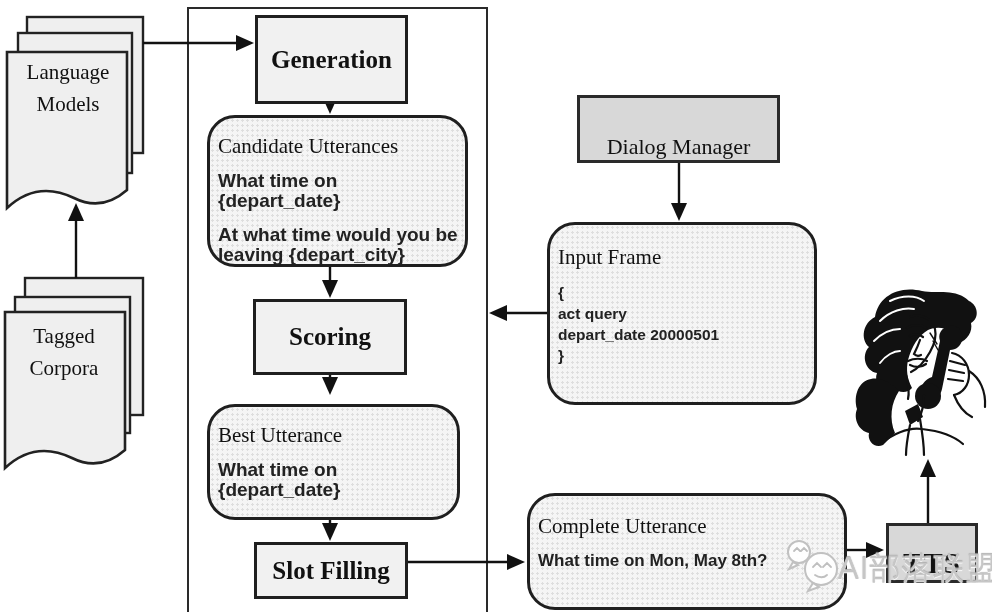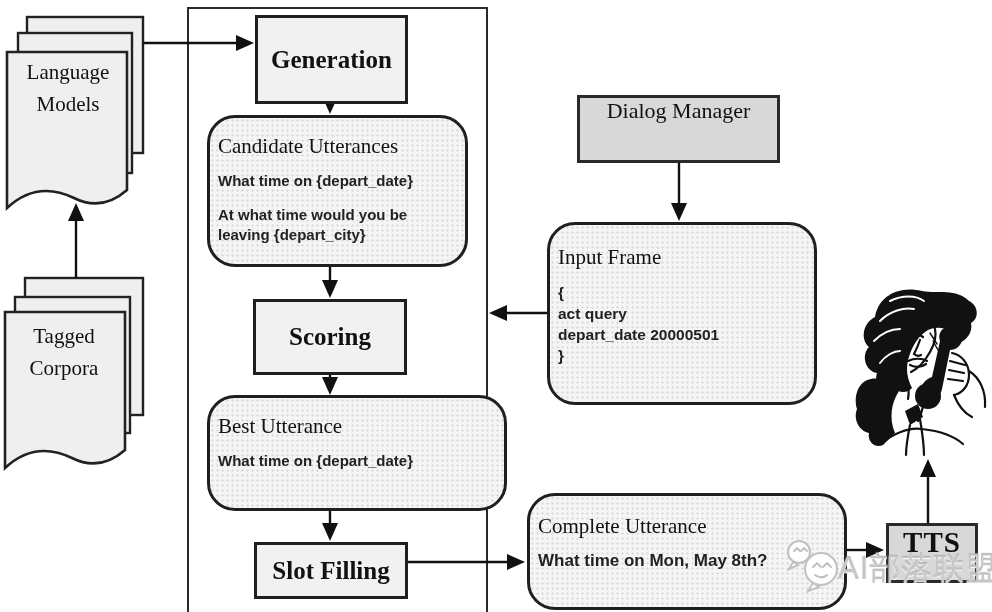--- a/index.html
+++ b/index.html
@@ -16,39 +16,39 @@
   .pbox{
     background:#f1f1f1;border:3px solid #1f1f1f;box-sizing:border-box;
     display:flex;align-items:center;justify-content:center;
   }
   .pbox .lbl{
     font-family:"Liberation Serif",serif;font-weight:700;font-size:25px;color:#111;
   }
   
   .dbox{
     background:#d8d8d8;border:3px solid #2a2a2a;box-sizing:border-box;
-    display:flex;align-items:flex-start;justify-content:center;
+    display:flex;align-items:flex-end;justify-content:center;
   }
   .dbox .lbl{
     font-family:"Liberation Serif",serif;font-weight:400;font-size:22px;color:#111;
   }
   .dbox .lbl.big{font-weight:700;font-size:29px;letter-spacing:1px;}
   
   .rbox{
     background-color:#f5f5f5;
     background-image:radial-gradient(#dedede 1px, transparent 1.3px);
     background-size:5px 5px;
     border:3px solid #1f1f1f;border-radius:28px;box-sizing:border-box;
     padding:14px 4px;
   }
   .rbox .title{
     font-family:"Liberation Serif",serif;font-size:21px;color:#111;margin:2px 0 12px 4px;
   }
   .rbox .line{
-    font-family:"Liberation Sans",sans-serif;font-weight:700;font-size:15px;
+    font-family:"Liberation Sans",sans-serif;font-weight:700;font-size:19px;
     color:#222;margin:0 0 4px 4px;line-height:20px;
   }
   .rbox .line.gap{margin-top:14px;}
   .rbox .code{
     font-family:"Liberation Sans",sans-serif;font-weight:700;font-size:15.5px;
     color:#222;margin:0 0 0 4px;line-height:21px;
   }
   
   .stacklbl{
     font-family:"Liberation Serif",serif;font-size:21px;color:#111;
@@ -150,21 +150,21 @@
   <div class="abs rbox" style="left:207px;top:115px;width:261px;height:152px;">
     <div class="title">Candidate Utterances</div>
     <div class="line">What time on {depart_date}</div>
     <div class="line gap">At what time would you be leaving {depart_city}</div>
   </div>
 
   <div class="abs pbox" style="left:253px;top:299px;width:154px;height:76px;">
     <span class="lbl">Scoring</span>
   </div>
 
-  <div class="abs rbox" style="left:207px;top:395px;width:300px;height:116px;">
+  <div class="abs rbox" style="left:207px;top:404px;width:253px;height:116px;">
     <div class="title">Best Utterance</div>
     <div class="line">What time on {depart_date}</div>
   </div>
 
   <div class="abs pbox" style="left:254px;top:542px;width:154px;height:57px;">
     <span class="lbl">Slot Filling</span>
   </div>
 
   <div class="abs dbox" style="left:577px;top:95px;width:203px;height:68px;">
     <span class="lbl">Dialog Manager</span>

